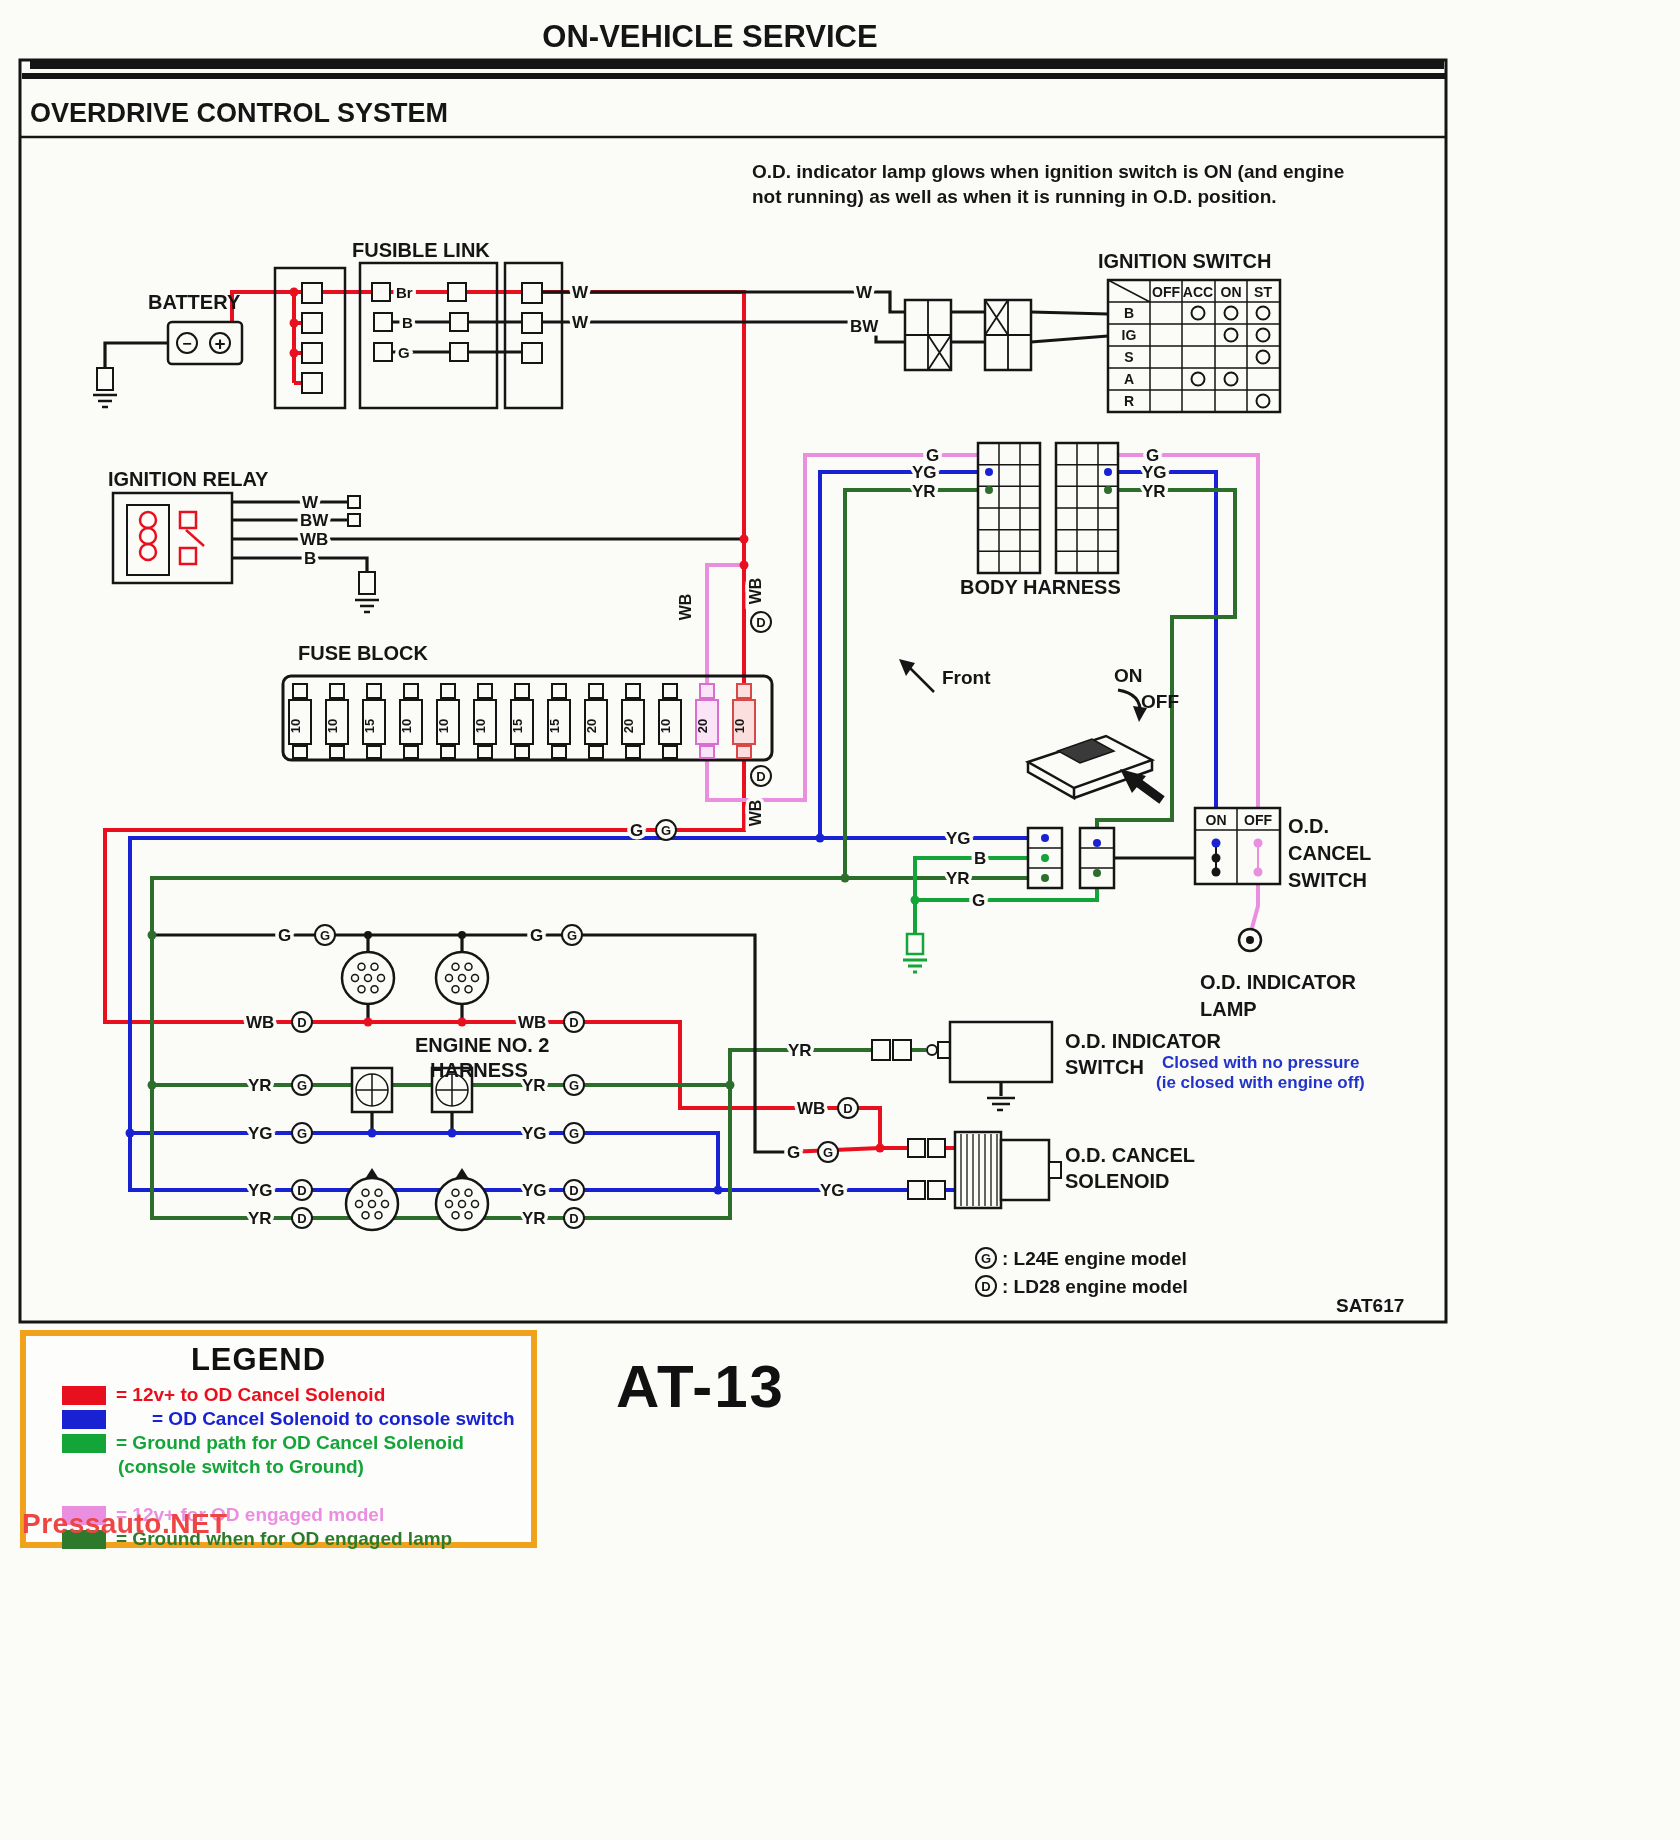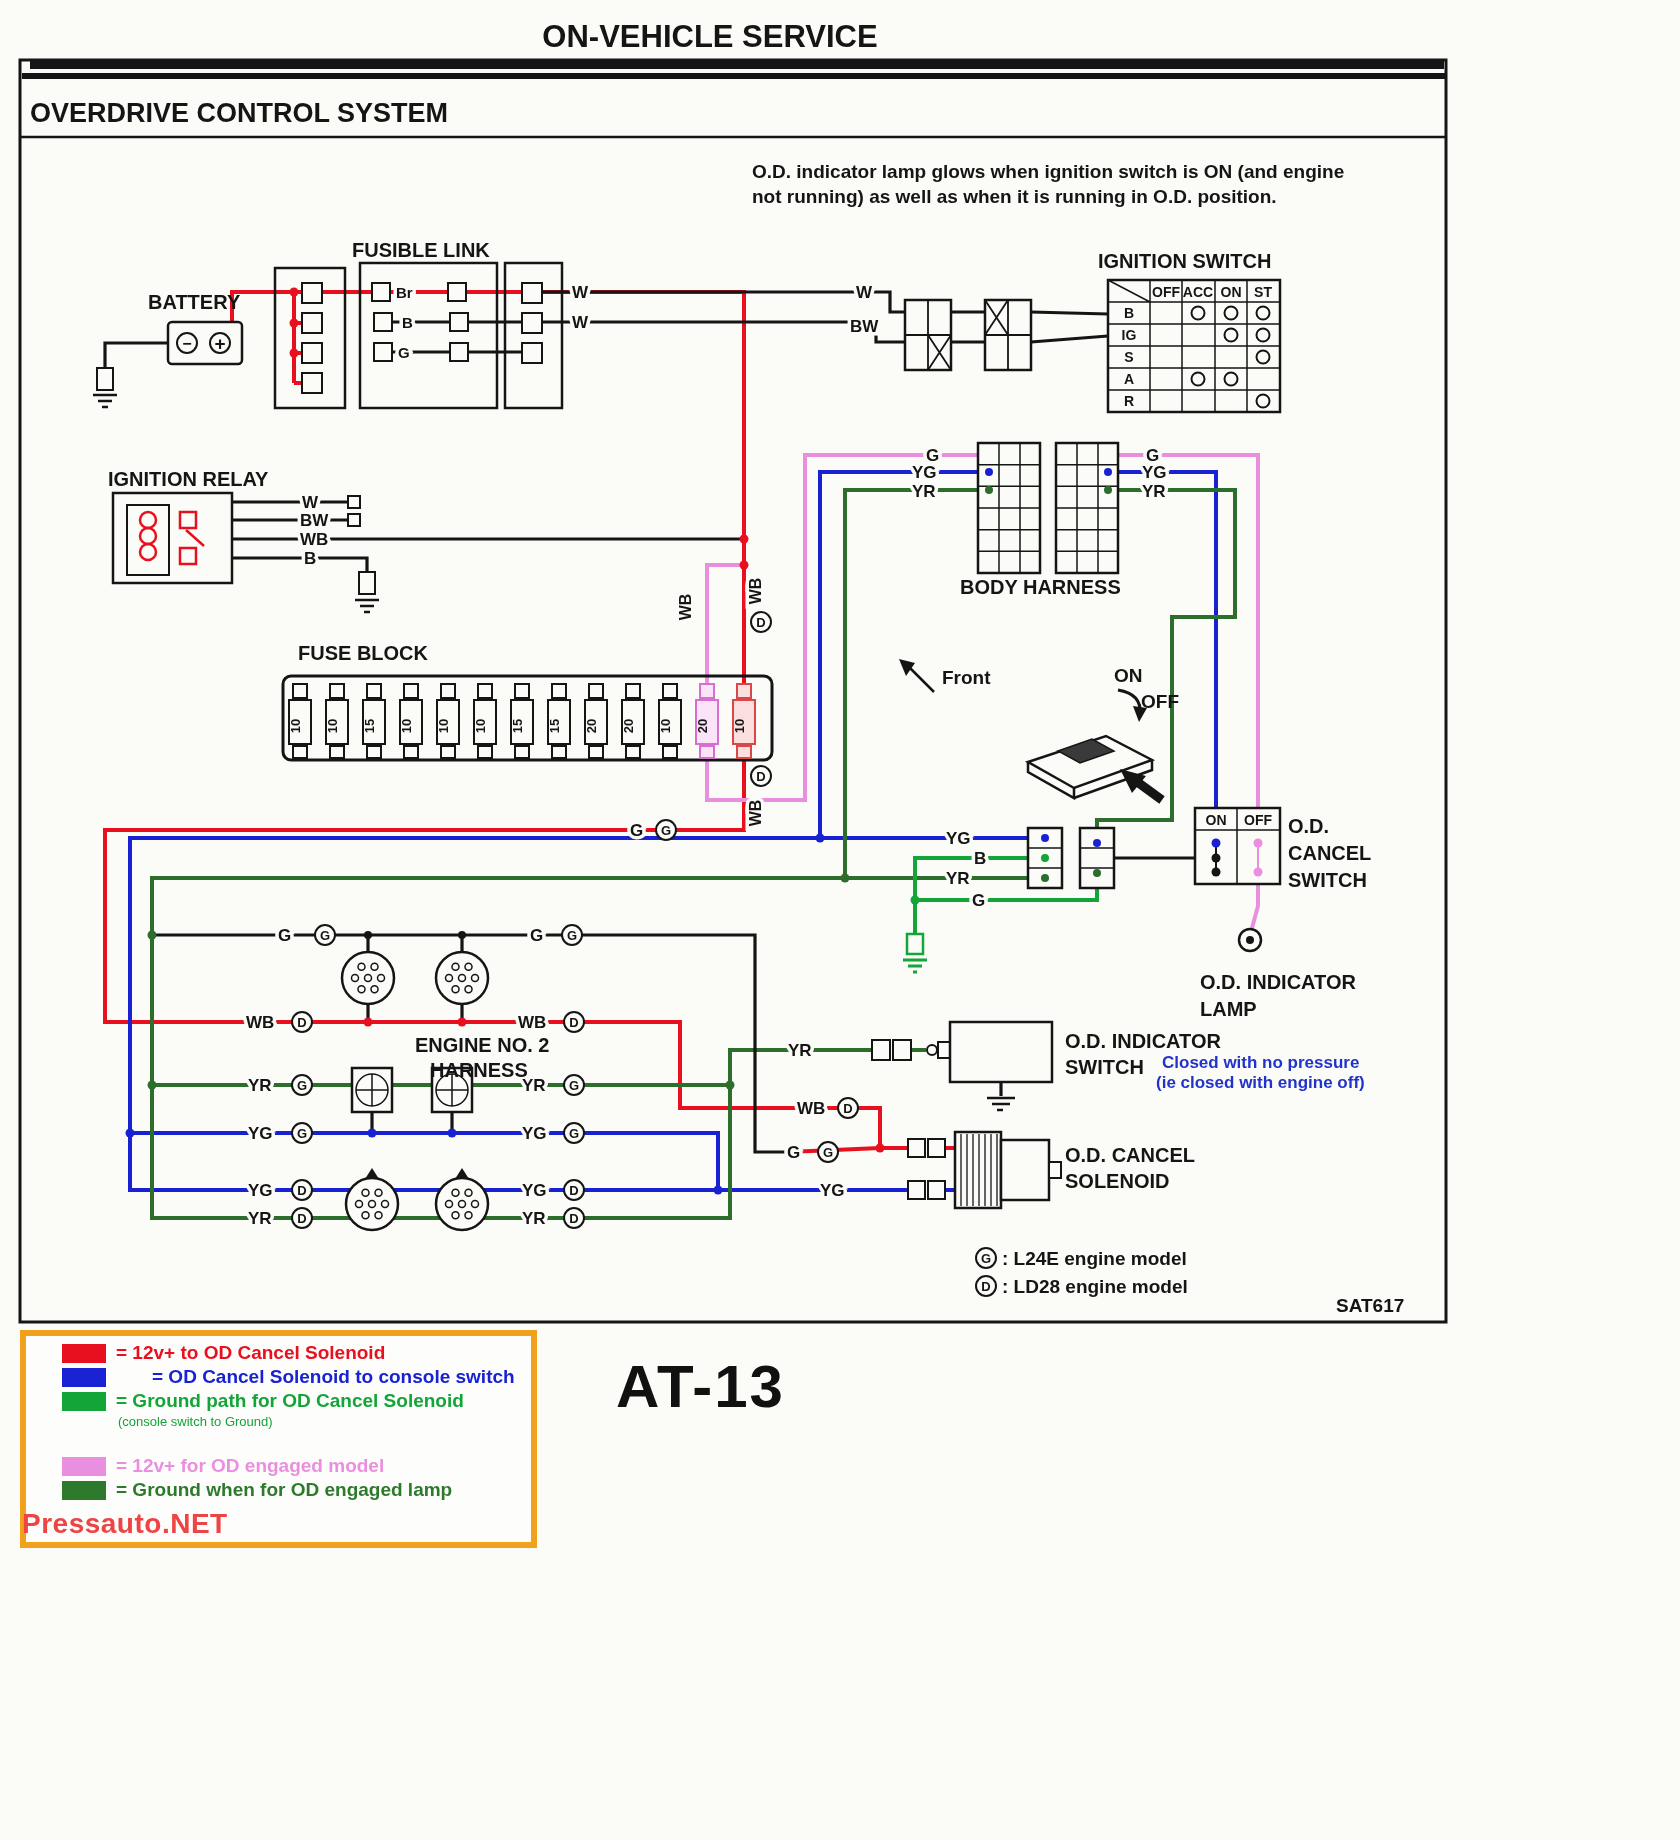--- a/index.html
+++ b/index.html
@@ -10,21 +10,21 @@
   .t19{font-size:19px;} .t17{font-size:17px;} .t16{font-size:16px;}
   .t15{font-size:15px;} .t14{font-size:14px;} .t13{font-size:13px;}
   .wl{paint-order:stroke;stroke:#fbfbf8;stroke-width:7px;}
   .blue-note{fill:#2233cc;}
   .mark{fill:none;stroke:#151515;stroke-width:2px;}
   .legend{position:absolute;left:20px;top:1330px;width:517px;height:218px;border:6px solid #f0a21c;
           background:#fdfdfb;box-sizing:border-box;padding:4px 0 0 20px;}
   .legend-title{text-align:center;font-size:31px;font-weight:700;margin:2px 60px 6px 0;letter-spacing:1px;color:#111;}
   .lrow{display:flex;align-items:center;margin:2px 0;font-size:19px;font-weight:700;padding-left:16px;}
   .swatch{width:44px;height:19px;margin-right:10px;flex:none;}
-  .lrow2{margin-left:72px;font-size:13px;font-weight:400;}
+  .lrow2{margin-left:72px;font-size:19px;font-weight:700;}
   .lgap{height:24px;}
   .page-code{position:absolute;left:616px;top:1352px;font-size:60px;font-weight:700;letter-spacing:2px;color:#111;}
   .watermark{position:absolute;left:22px;top:1508px;font-size:28px;font-weight:700;z-index:6;letter-spacing:0.5px;}
 </style>
 </head>
 <body>
 
 <div class="stage">
 
 <svg width="1680" height="1840" viewBox="0 0 1680 1840">
@@ -490,20 +490,21 @@
       <text class="t13" x="596" y="726" transform="rotate(-90 596 726)">20</text>
       <text class="t13" x="633" y="726" transform="rotate(-90 633 726)">20</text>
       <text class="t13" x="670" y="726" transform="rotate(-90 670 726)">10</text>
       <text class="t13" x="707" y="726" transform="rotate(-90 707 726)">20</text>
       <text class="t13" x="744" y="726" transform="rotate(-90 744 726)">10</text>
     </g>
       </g>
 </svg>
 
 <div class="legend">
+  <div class="legend-title">LEGEND</div>
   <div class="lrow">
     <span class="swatch" style="background: rgb(232, 16, 30);"></span>
     <span style="color: rgb(232, 16, 30);">= 12v+ to OD Cancel Solenoid</span>
   </div>
   <div class="lrow">
     <span class="swatch" style="background: rgb(24, 34, 210);"></span>
     <span style="color: rgb(24, 34, 210); margin-left: 36px;">= OD Cancel Solenoid to console switch</span>
   </div>
   <div class="lrow">
     <span class="swatch" style="background: rgb(19, 165, 56);"></span>

